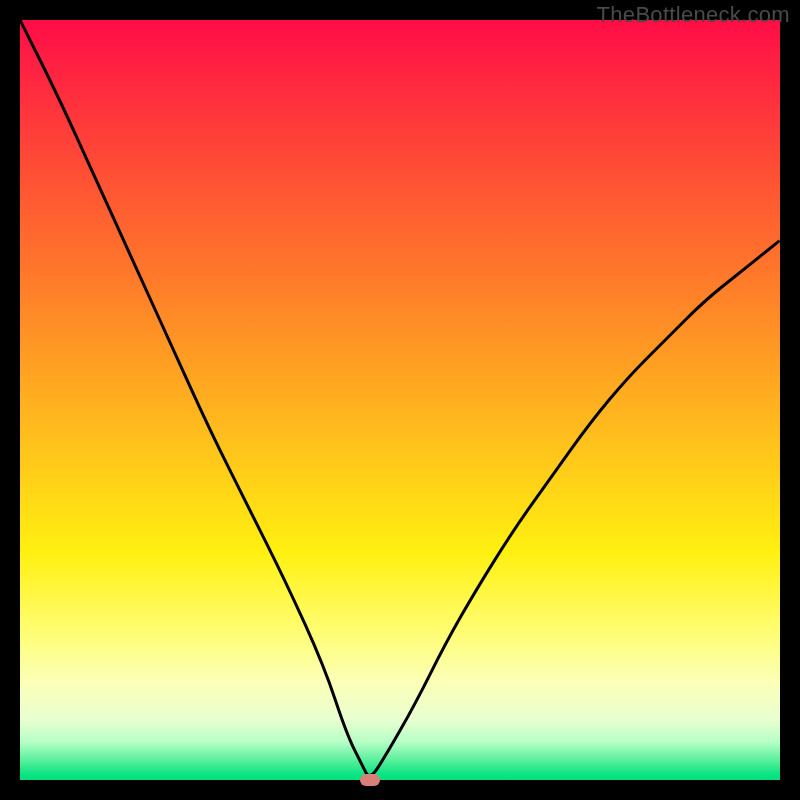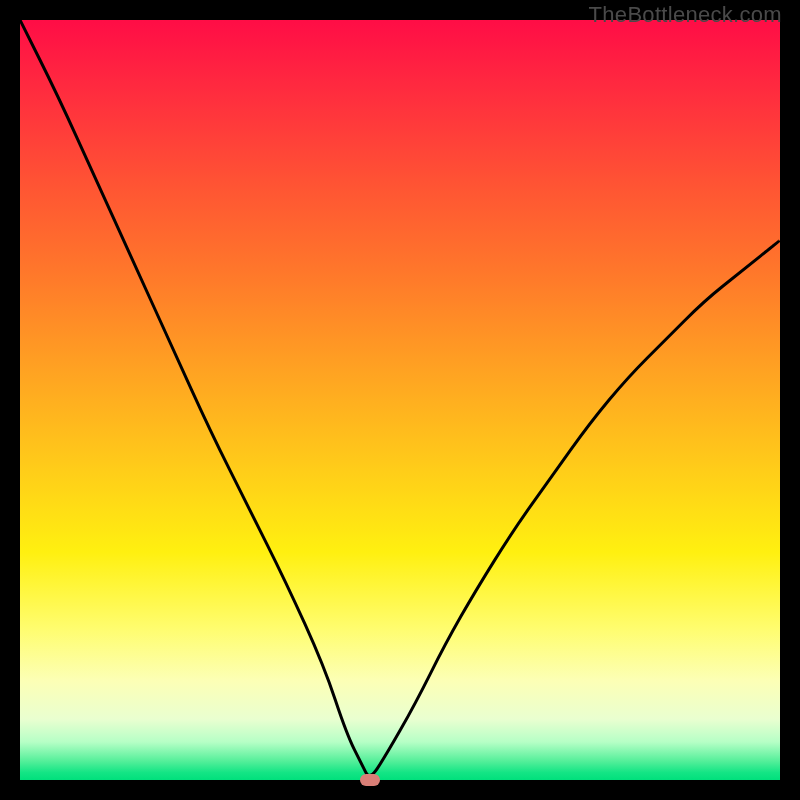--- a/index.html
+++ b/index.html
@@ -36,21 +36,21 @@
       #e9ffd0 92%,
       #b6ffc6 95%,
       #55ef9a 97.5%,
       #14e585 99%,
       #00e07c 100%
     );
   }
   .watermark {
     position: absolute;
     top: 2px;
-    right: 18px;
+    right: 10px;
     color: #4a4a4a;
     font-size: 22px;
     font-weight: 500;
     letter-spacing: 0.3px;
     z-index: 5;
   }
   svg.curve {
     position: absolute;
     left: 20px;
     top: 20px;

